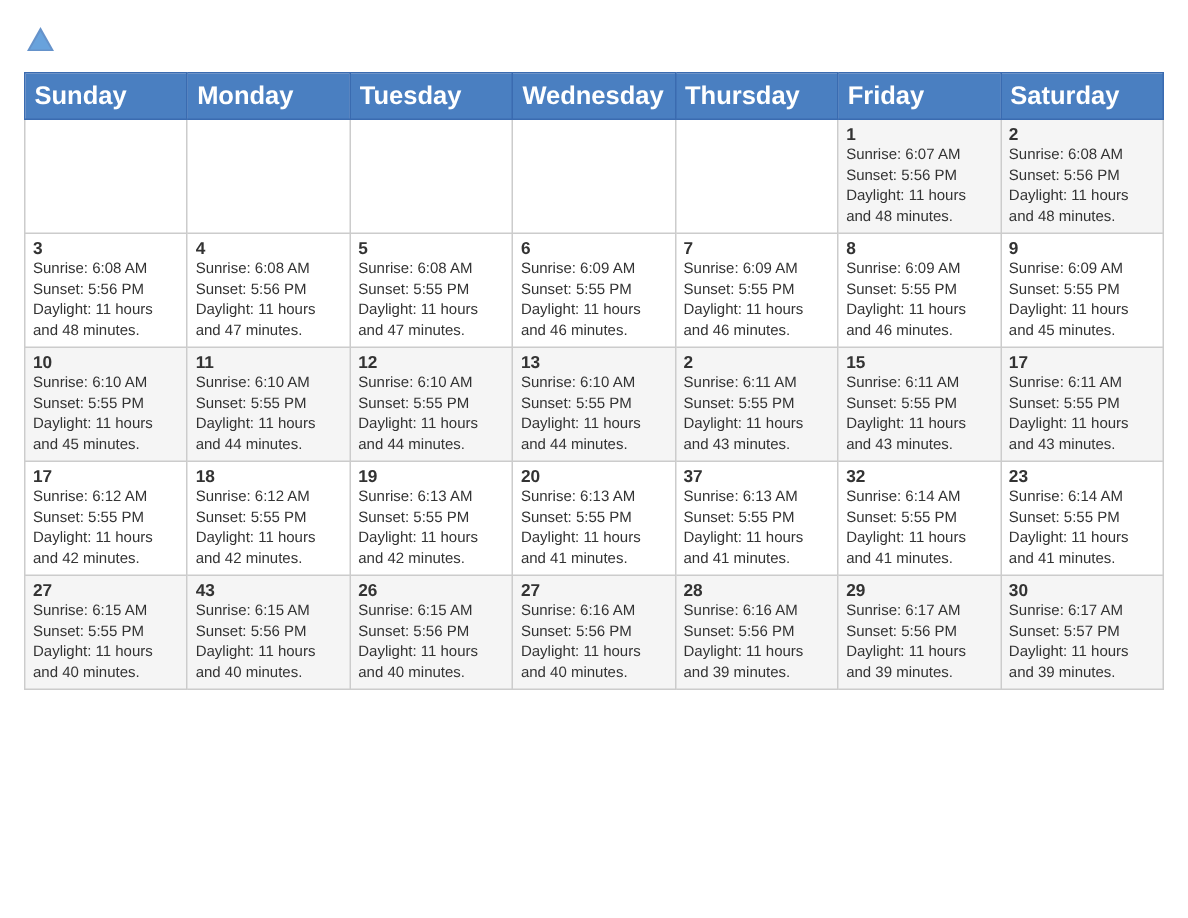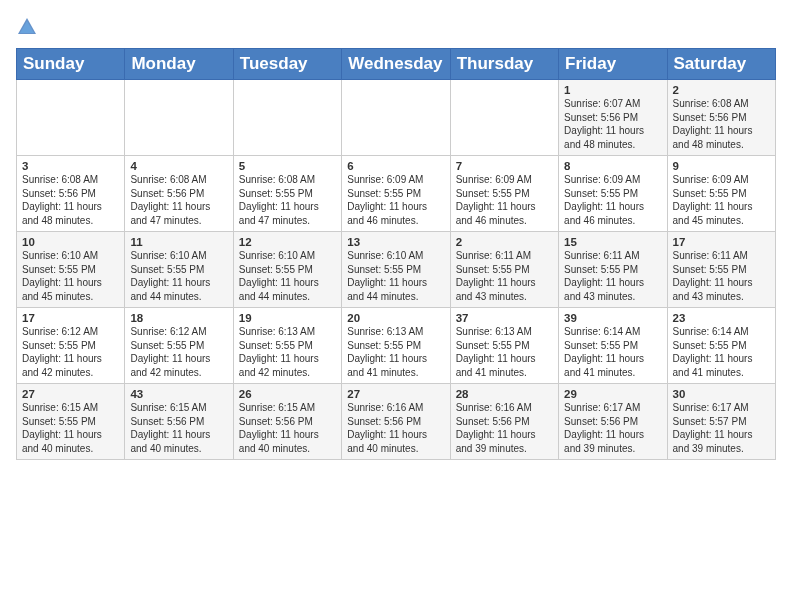--- a/index.html
+++ b/index.html
@@ -226,21 +226,21 @@
           </td>
           <td>
             <span class="day-num">20</span>
             <div class="day-info">Sunrise: 6:13 AM<br>Sunset: 5:55 PM<br>Daylight: 11 hours and 41 minutes.</div>
           </td>
           <td>
             <span class="day-num">37</span>
             <div class="day-info">Sunrise: 6:13 AM<br>Sunset: 5:55 PM<br>Daylight: 11 hours and 41 minutes.</div>
           </td>
           <td>
-            <span class="day-num">39</span>
+            <span class="day-num">32</span>
             <div class="day-info">Sunrise: 6:14 AM<br>Sunset: 5:55 PM<br>Daylight: 11 hours and 41 minutes.</div>
           </td>
           <td>
             <span class="day-num">23</span>
             <div class="day-info">Sunrise: 6:14 AM<br>Sunset: 5:55 PM<br>Daylight: 11 hours and 41 minutes.</div>
           </td>
         </tr>
         <tr>
           <td>
             <span class="day-num">27</span>

